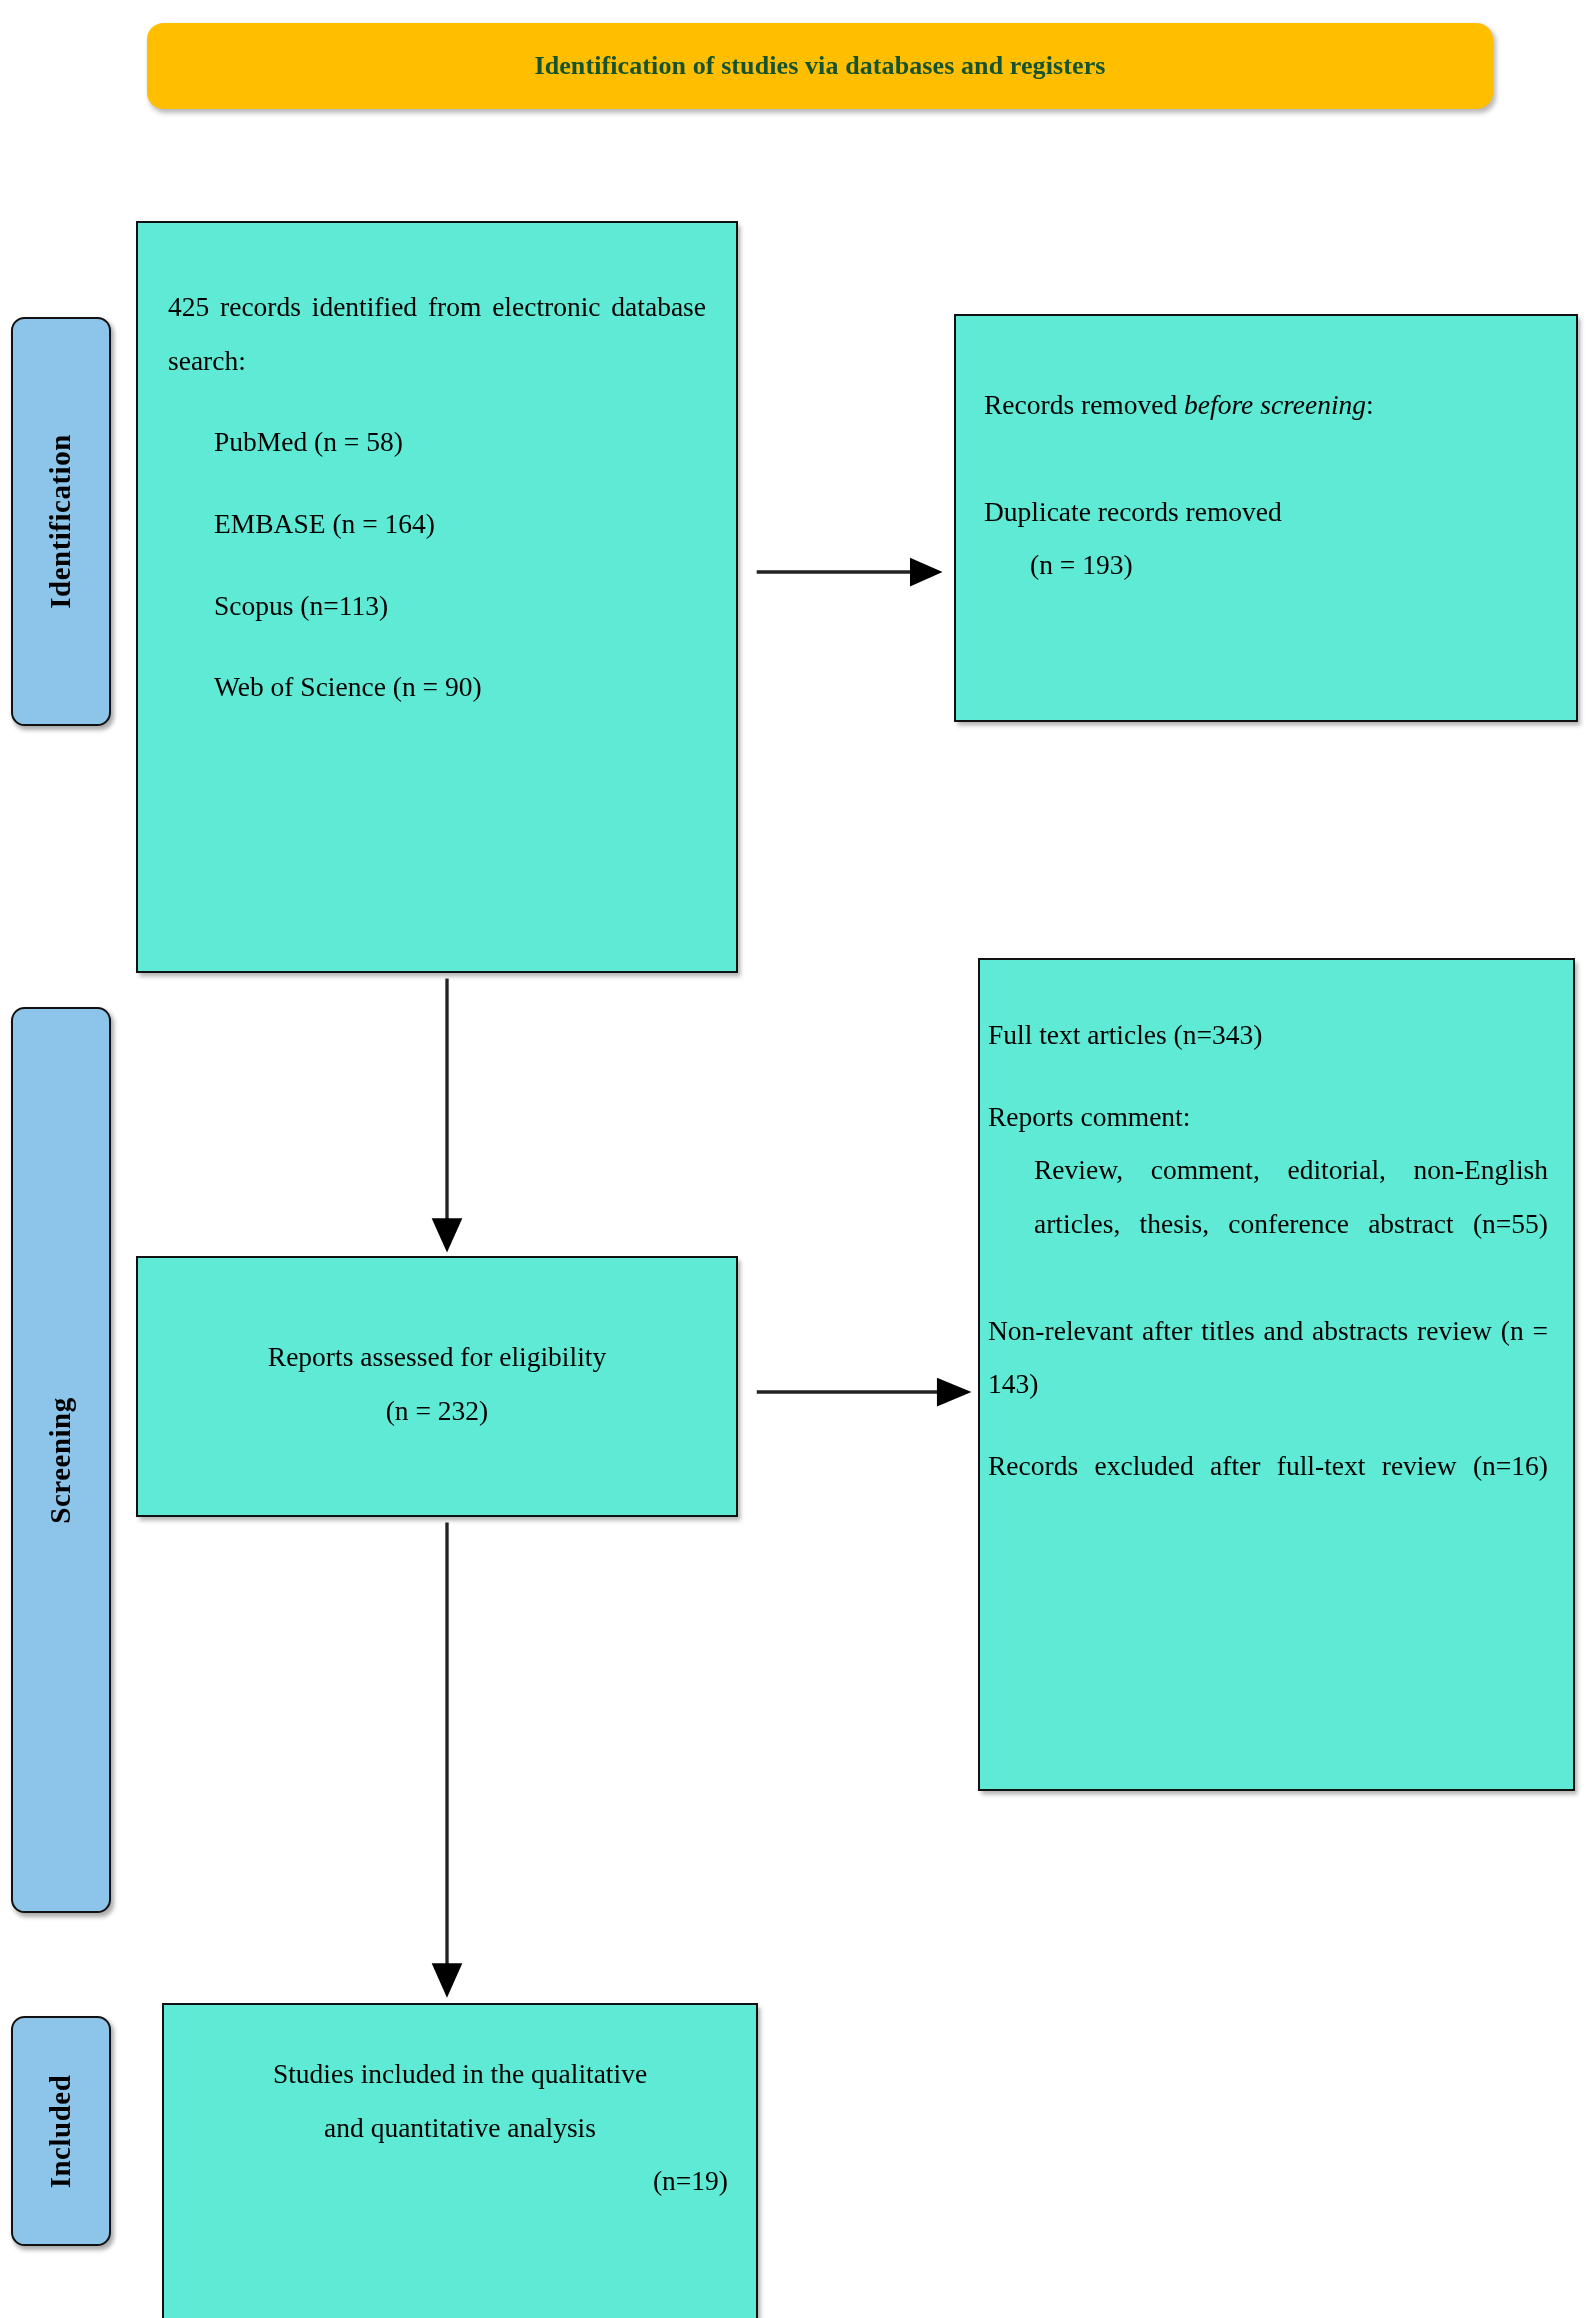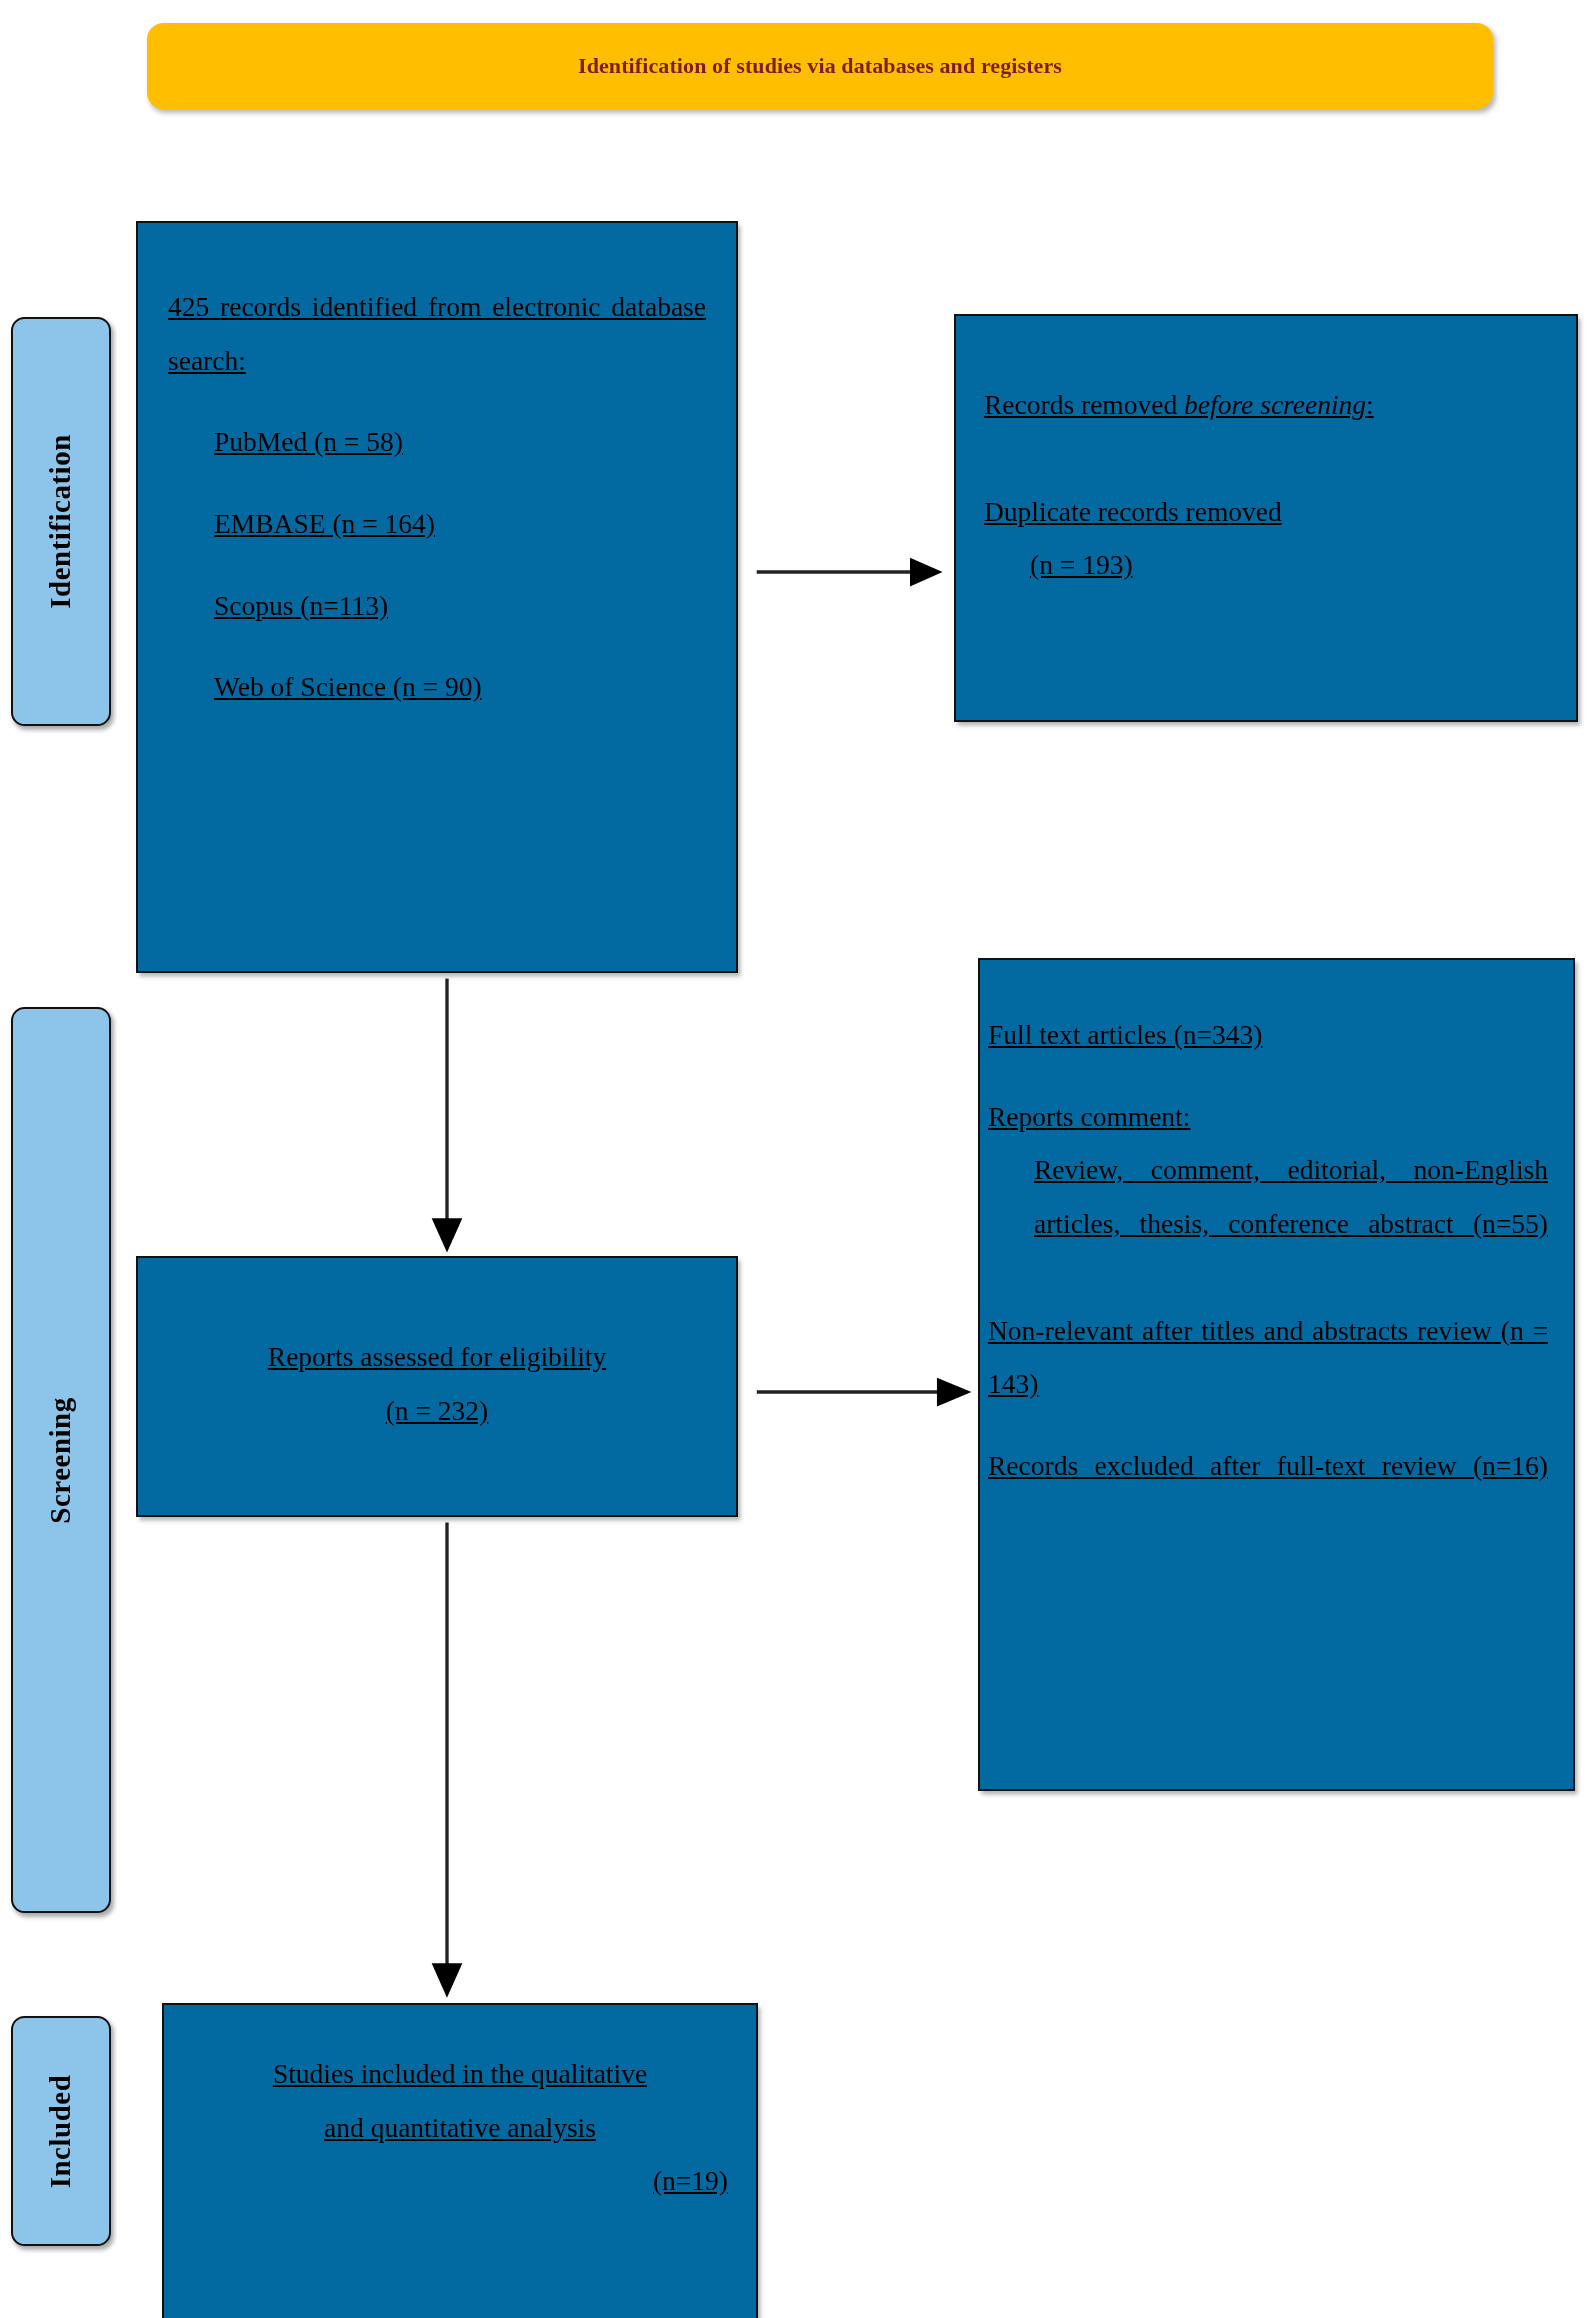--- a/index.html
+++ b/index.html
@@ -26,23 +26,23 @@
     height: 86px;
     background: #ffbf00;
     border-radius: 16.4px;
     box-shadow: 2.9px 3.9px 4.8px rgba(0,0,0,0.28);
     display: flex;
     align-items: center;
     justify-content: center;
   }
   .banner-title {
     font-weight: bold;
-    font-size: 22px;
+    font-size: 26px;
     letter-spacing: 0.1px;
-    color: #7f1d1d;
+    color: #14532d;
     text-align: center;
     line-height: 1.1;
   }
 
   
   .stage {
     position: absolute;
     left: 10.6px;
     width: 96px;
     background: #8cc5e9;
@@ -61,25 +61,24 @@
     color: #000;
     letter-spacing: 0.5px;
   }
   #stage-identification { top: 317px;  height: 405px; }
   #stage-screening      { top: 1007px; height: 902px; }
   #stage-included       { top: 2016px; height: 226px; }
 
   
   .flowbox {
     position: absolute;
-    background: #0369a1;
+    background: #5eead4;
     border: 2.4px solid #111111;
     box-shadow: 3.4px 3.9px 4.3px rgba(0,0,0,0.30);
     box-sizing: border-box;
-    text-decoration: underline;
   }
   .boxtext {
     font-size: 27.5px;
     line-height: 1.95;
     color: #000;
   }
   .just { text-align: justify; text-align-last: justify; }
   .ctr { text-align: center; }
   .rt { text-align: right; }
   .ital { font-style: italic; }

